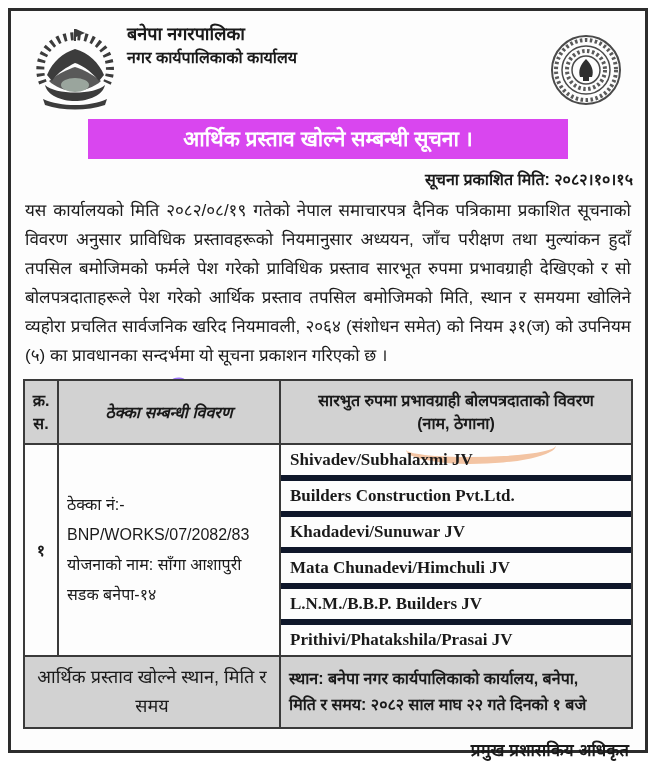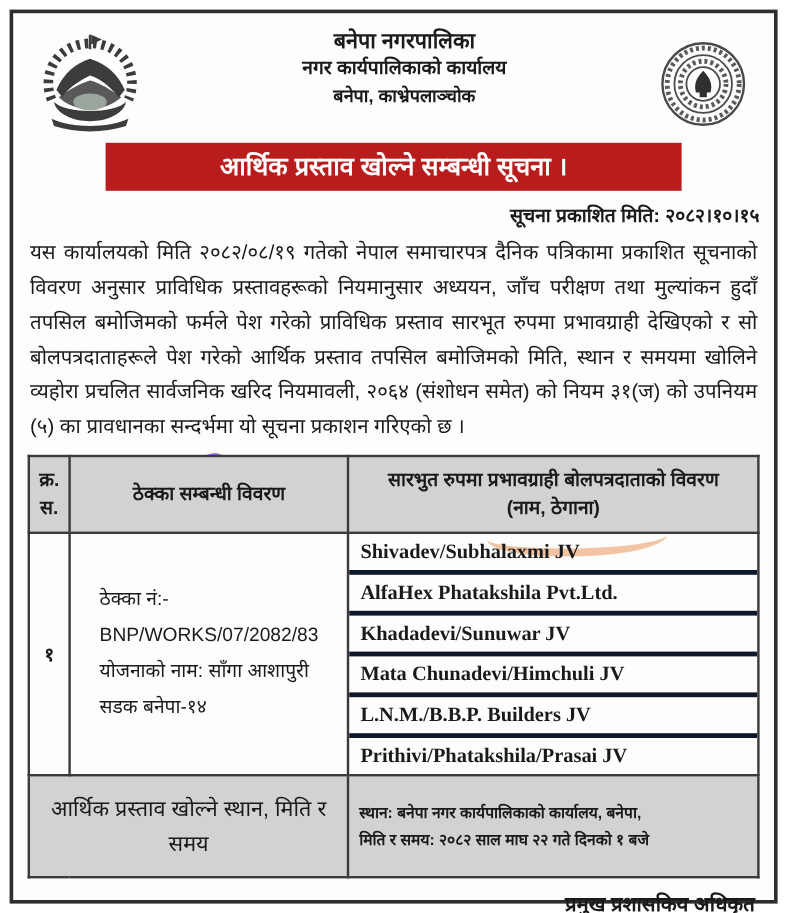--- a/index.html
+++ b/index.html
@@ -46,27 +46,27 @@
     width:150px;height:26px;
     border-bottom:7px solid #f0b285;
     border-radius:0 0 80% 60%;
     opacity:.75;
   }
   .content{position:relative;z-index:1;}
 
   .hdr{display:flex;align-items:flex-start;}
   .emblem-left{width:96px;flex:0 0 96px;padding-top:6px;padding-left:8px;}
   .seal-right{width:86px;flex:0 0 86px;padding-top:12px;}
-  .hdr-center{flex:1;text-align:center;line-height:1.25;padding-top:4px;}
+  .hdr-center{flex:1;text-align:left;line-height:1.25;padding-top:4px;}
   .org-top{font-size:18px;font-weight:bold;}
   .office{font-size:16px;font-weight:bold;margin-top:2px;}
   .addr{font-size:15px;font-weight:bold;margin-top:4px;}
 
   .banner{
-    background:#b91c1c;color:#ffffff;
+    background:#d946ef;color:#ffffff;
     width:480px;margin:6px auto 0 auto;
     text-align:center;
     font-size:21px;font-weight:bold;
     padding:5px 0 7px 0;
   }
   .pubdate{
     text-align:right;font-size:16px;font-weight:bold;
     margin-top:9px;
   }
   .body-par{
@@ -91,44 +91,44 @@
     vertical-align:middle;
     box-sizing:border-box;
   }
   .th-cell{
     background:#d2d2d2;
     text-align:center;font-weight:bold;font-size:16px;
     line-height:1.45;
     padding:8px 4px;
   }
   .col-sn{width:34px;}
-  .col-det{width:222px;}
+  .col-det{width:222px;font-style:italic;}
   .serial-cell{text-align:center;font-size:16px;font-weight:bold;}
   .detail-cell{
     font-size:16px;line-height:30px;
-    padding:6px 24px;vertical-align:middle;
+    padding:6px 8px;vertical-align:middle;
   }
   .bidders-cell{padding:0;}
   .bidder-row{
     font-family:"Liberation Serif","DejaVu Serif",serif;
     font-weight:bold;font-size:17px;
     height:30px;line-height:30px;
     padding-left:9px;
-    border-bottom:4px solid #0f172a;
+    border-bottom:6px solid #0f172a;
   }
   .bidder-row:last-child{border-bottom:none;}
   .ft-label{
     background:#d2d2d2;
     text-align:center;font-weight:normal;font-size:18px;
     line-height:1.6;padding:6px 10px;
   }
   .ft-value{
     background:#d2d2d2;
-    font-weight:bold;font-size:13px;
-    line-height:1.65;padding:20px 8px;
+    font-weight:bold;font-size:16px;
+    line-height:1.65;padding:8px 8px;
   }
   .signature{
     text-align:right;font-size:17px;font-weight:bold;
     margin-top:9px;padding-right:4px;
   }
   .emblem-svg, .seal-svg{display:block;}
 </style>
 </head>
 <body>
 
@@ -156,21 +156,20 @@
               <path d="M18 56 C28 48 38 44 44 42 C52 44 62 50 70 56 C64 62 52 66 44 66 C34 66 24 62 18 56 Z" opacity=".85"></path>
               <path d="M14 60 C24 70 64 70 74 60 C72 70 58 76 44 76 C30 76 16 70 14 60 Z"></path>
             </g>
             <ellipse cx="44" cy="60" rx="14" ry="7" fill="#9aa59d"></ellipse>
             <path d="M12 74 C30 82 58 82 76 74 L74 80 C56 86 32 86 14 80 Z" fill="#3c3c3c"></path>
           </svg>
         </div>
         <div class="hdr-center">
           <div class="org-top">बनेपा नगरपालिका</div>
           <div class="office">नगर कार्यपालिकाको कार्यालय</div>
-          <div class="addr">बनेपा, काभ्रेपलाञ्चोक</div>
         </div>
         <div class="seal-right">
           <svg class="seal-svg" width="78" height="78" viewBox="0 0 78 78">
             <circle cx="39" cy="39" r="34" fill="none" stroke="#4a4a4a" stroke-width="2"></circle>
             <circle cx="39" cy="39" r="30" fill="none" stroke="#5a5a5a" stroke-width="4" stroke-dasharray="2.5 2.5"></circle>
             <circle cx="39" cy="39" r="24" fill="none" stroke="#4a4a4a" stroke-width="1.5"></circle>
             <circle cx="39" cy="39" r="19" fill="none" stroke="#5a5a5a" stroke-width="4" stroke-dasharray="2.5 2.5"></circle>
             <circle cx="39" cy="39" r="14" fill="none" stroke="#4a4a4a" stroke-width="1.5"></circle>
             <path d="M39 28 C33 34 31 40 33 46 L45 46 C47 40 45 34 39 28 Z" fill="#2f2f2f"></path>
             <rect x="36" y="45" width="6" height="5" fill="#2f2f2f"></rect>
@@ -201,21 +200,21 @@
         <tr>
           <td class="serial-cell">१</td>
           <td class="detail-cell">
             <span>ठेक्का नं:-</span><br>
             <span>BNP/WORKS/07/2082/83</span><br>
             <span>योजनाको नाम: साँगा आशापुरी सडक बनेपा-१४</span>
           </td>
           <td class="bidders-cell">
             <div>
                   <div class="bidder-row">Shivadev/Subhalaxmi JV</div>
-                  <div class="bidder-row">AlfaHex Phatakshila Pvt.Ltd.</div>
+                  <div class="bidder-row">Builders Construction Pvt.Ltd.</div>
                   <div class="bidder-row">Khadadevi/Sunuwar JV</div>
                   <div class="bidder-row">Mata Chunadevi/Himchuli JV</div>
                   <div class="bidder-row">L.N.M./B.B.P. Builders JV</div>
                   <div class="bidder-row">Prithivi/Phatakshila/Prasai JV</div>
                 </div>
           </td>
         </tr>
         <tr>
           <td class="ft-label" colspan="2">आर्थिक प्रस्ताव खोल्ने स्थान, मिति र समय</td>
           <td class="ft-value">

